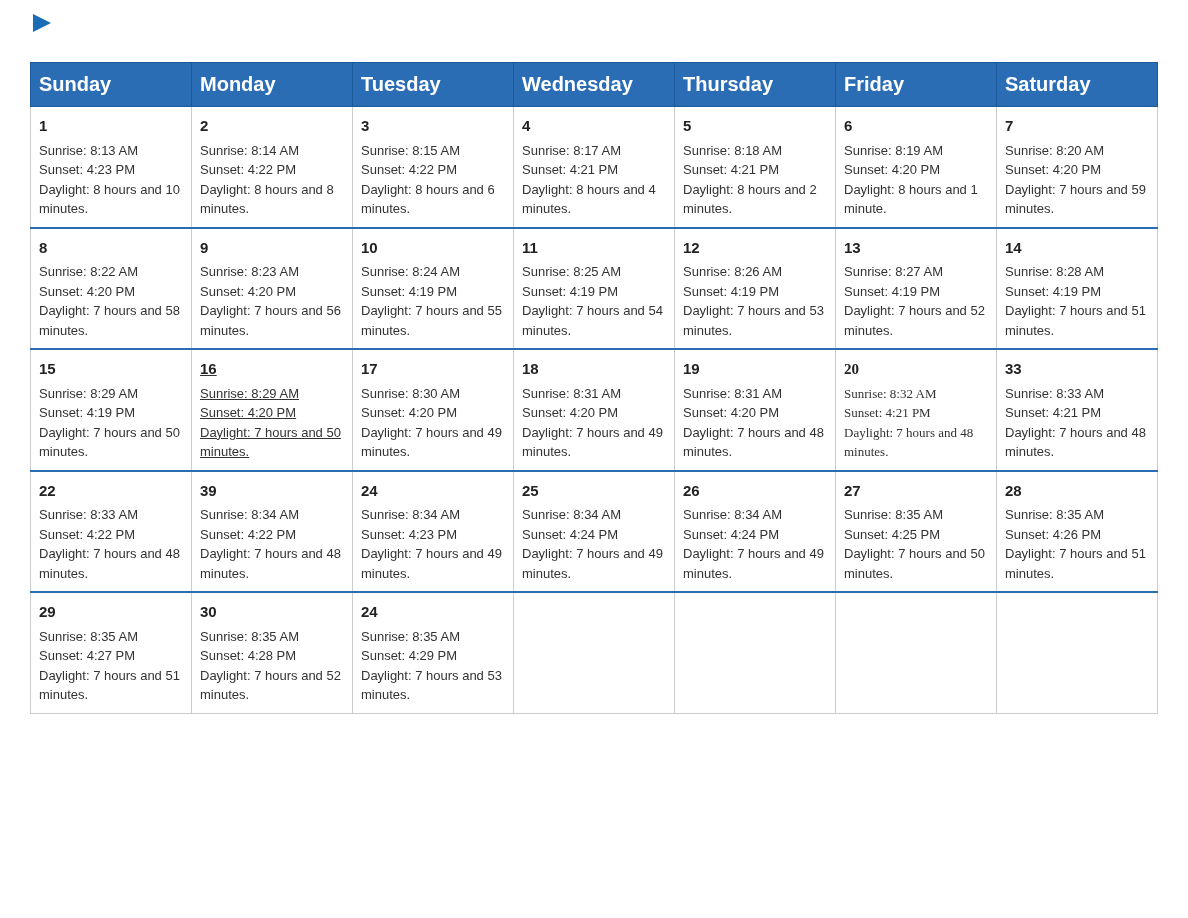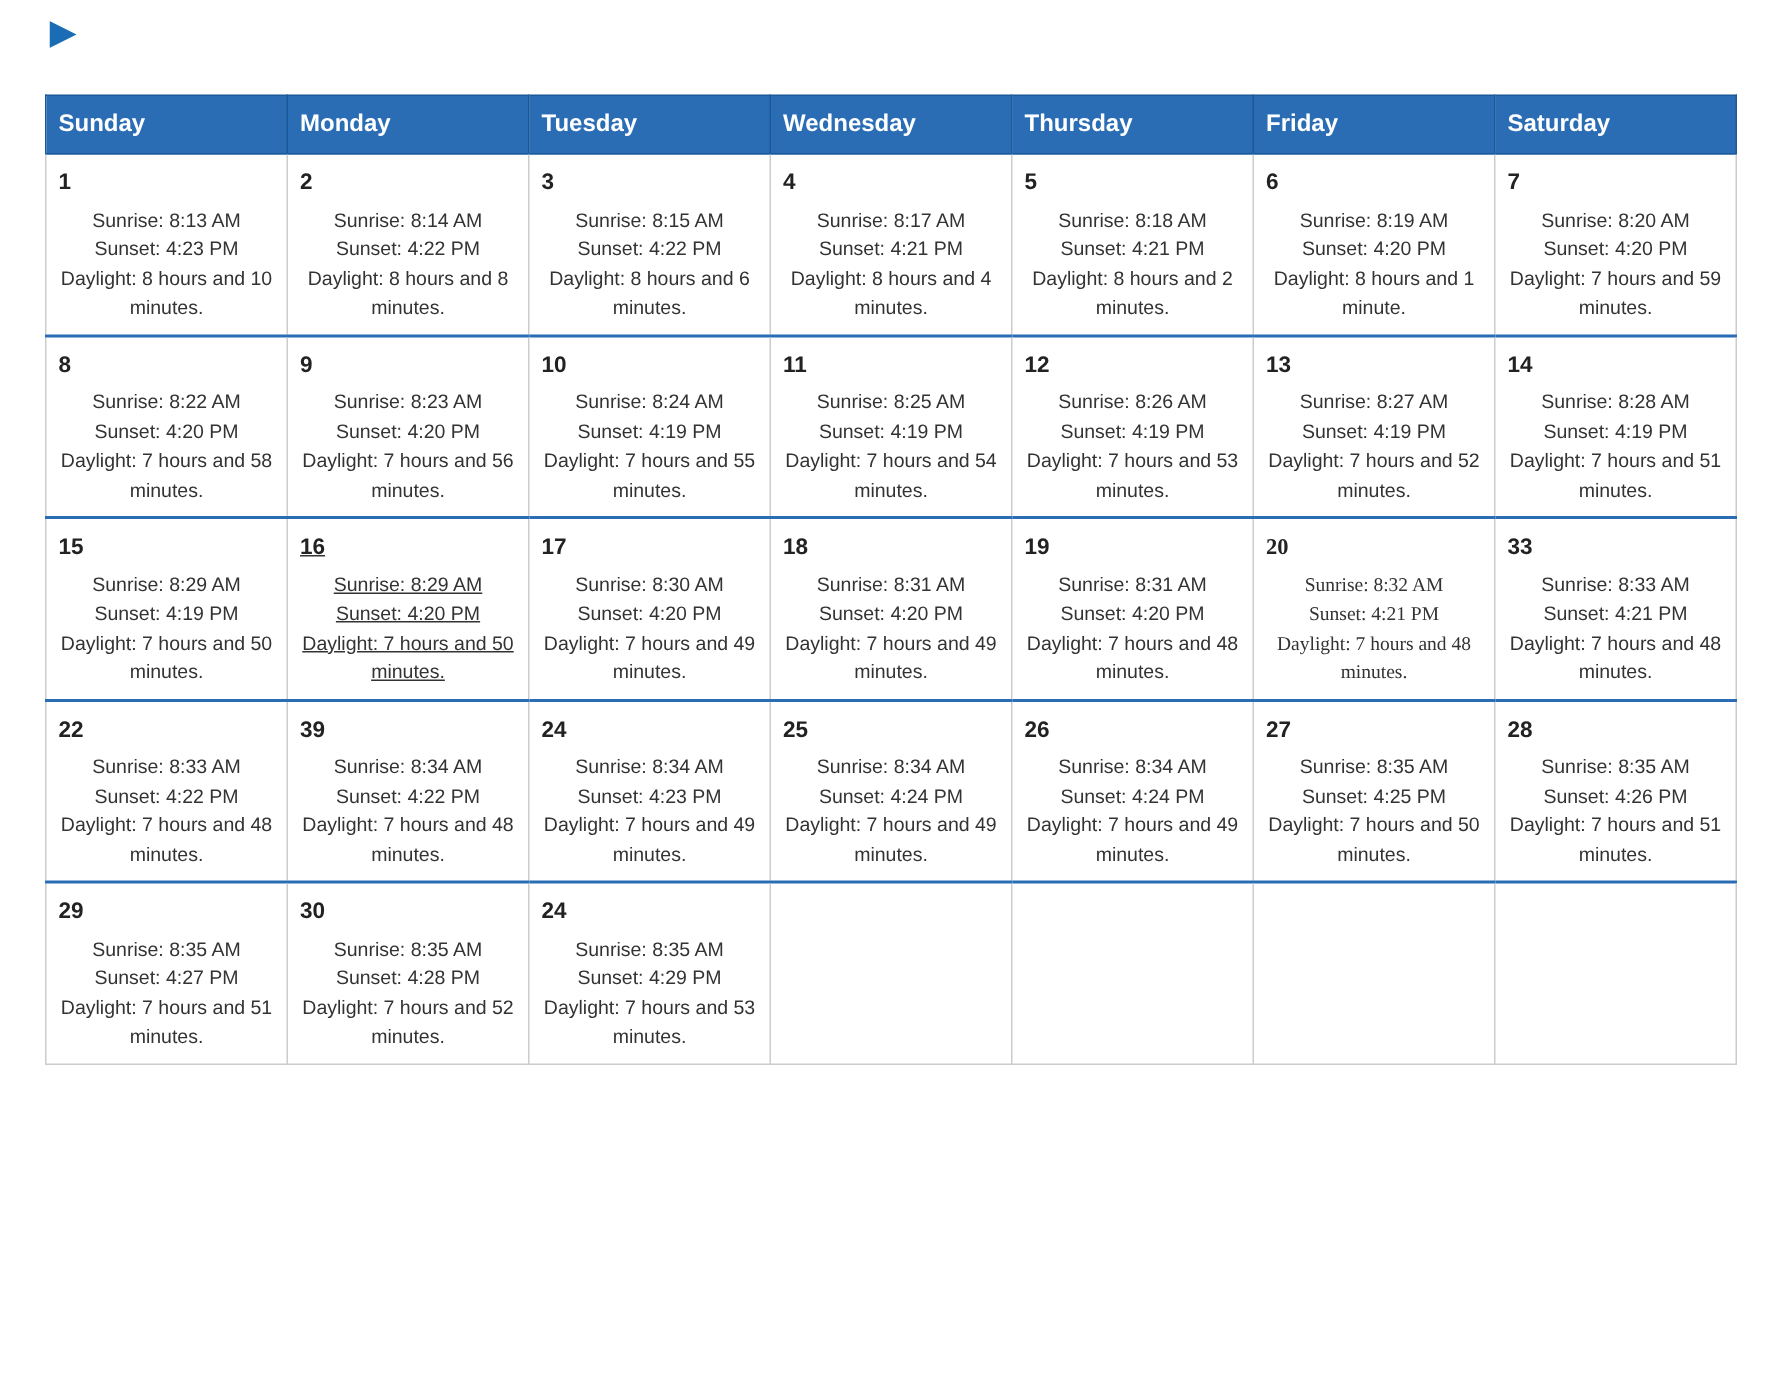--- a/index.html
+++ b/index.html
@@ -53,21 +53,21 @@
       margin-top: 4px;
     }
     .calendar-table {
       width: 100%;
       border-collapse: collapse;
       border: 1px solid #aaa;
     }
     .calendar-table th {
       background-color: #2a6db5;
       color: #fff;
-      font-size: 16px;
+      font-size: 20px;
       font-weight: bold;
       padding: 10px 8px;
       text-align: left;
       border: 1px solid #1a5a9a;
     }
     .calendar-table td {
       vertical-align: top;
       padding: 8px;
       border: 1px solid #ccc;
       width: calc(100% / 7);
@@ -78,21 +78,20 @@
     .day-number {
       font-size: 15px;
       font-weight: bold;
       display: block;
       margin-bottom: 3px;
       color: #222;
     }
     .day-info {
       color: #333;
       font-size: 13px;
-      text-align: center;
     }
     .empty-cell {
       background: #fff;
     }
     tr:not(:last-child) td {
       border-bottom: 2px solid #2a6db5;
     }
     .calendar-table tbody tr td {
       border-bottom: 1px solid #ccc;
     }

